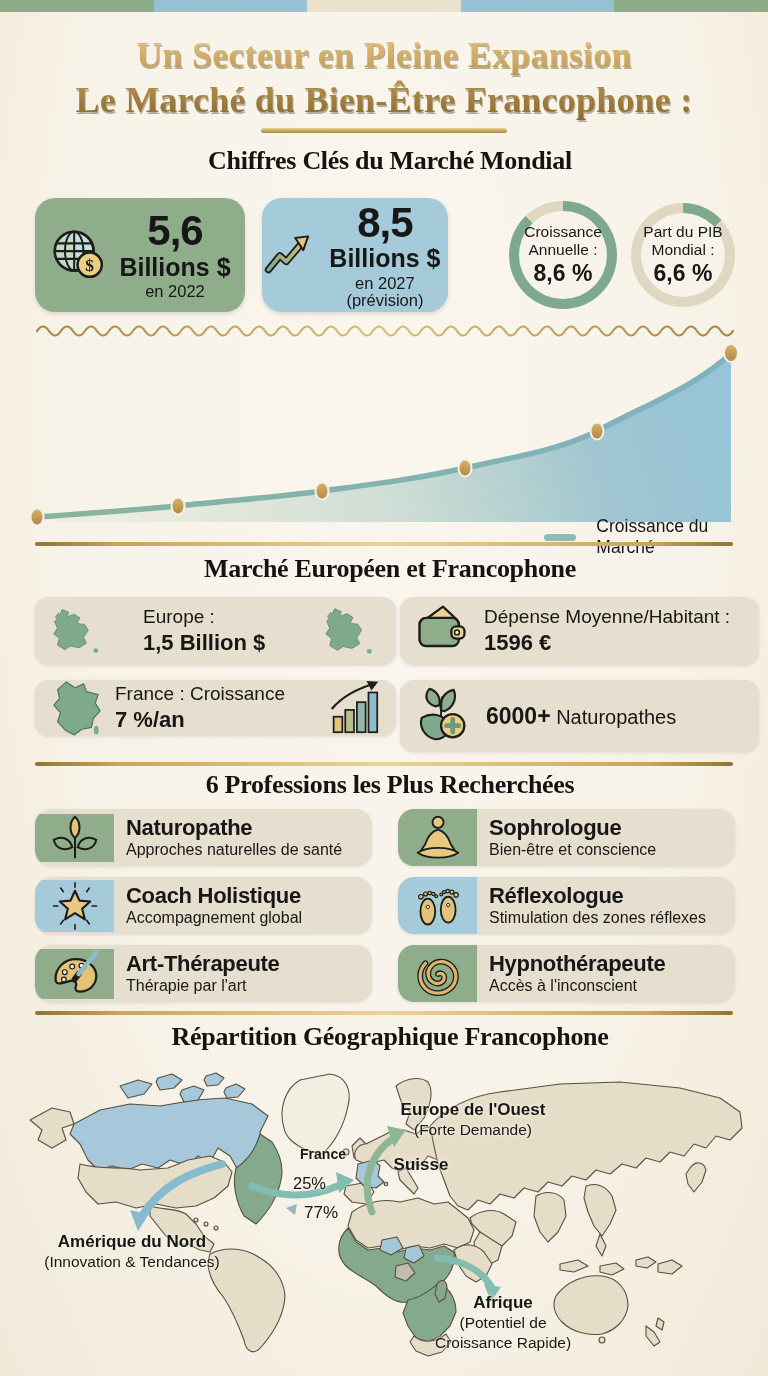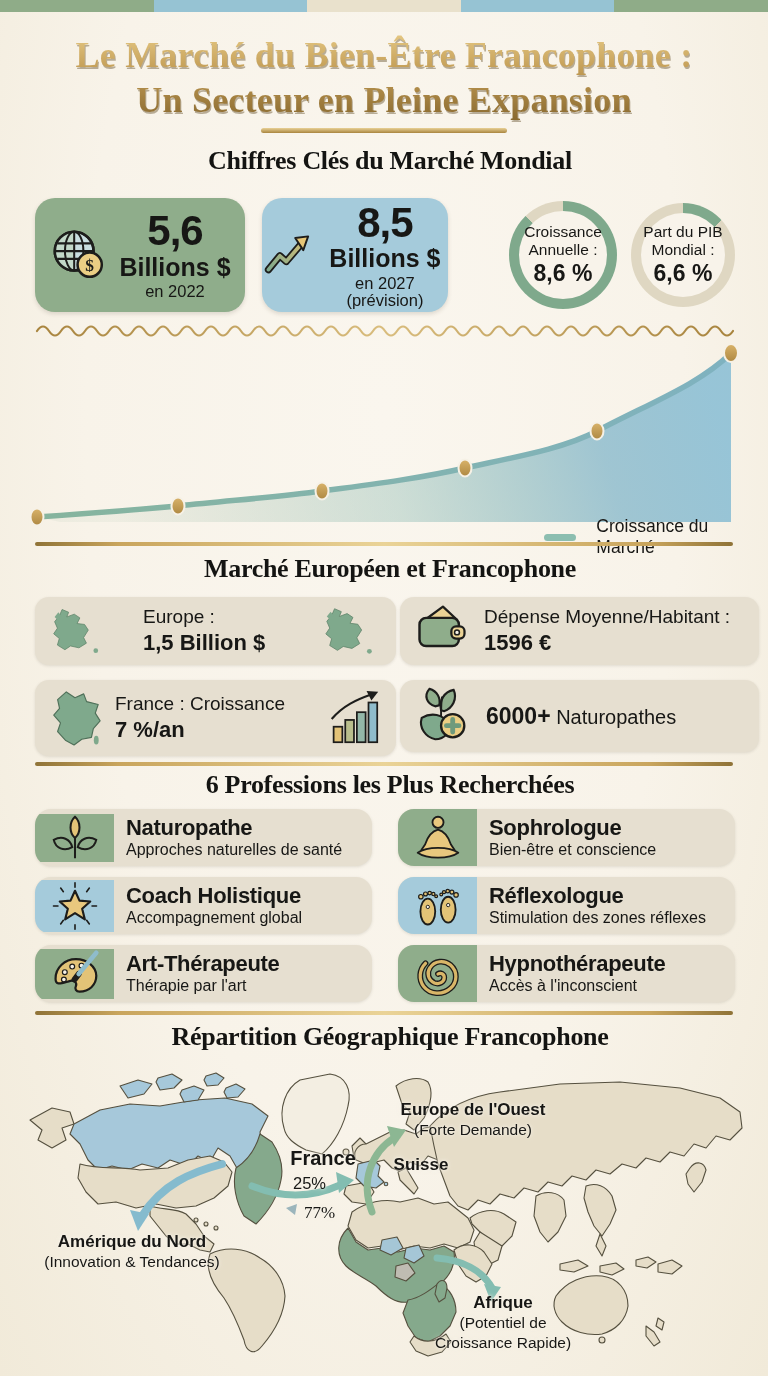--- a/index.html
+++ b/index.html
@@ -45,21 +45,21 @@
   .legend-label{font-size:17.5px;}
 
   .divider{position:absolute;left:35px;right:35px;height:3.5px;border-radius:2px;
     background:linear-gradient(90deg,#8f7337,#c9a55d 12%,#ead397 50%,#c9a55d 88%,#8f7337);}
   #div1{top:542px;} #div2{top:762px;} #div3{top:1011px;}
 
   .euro-card{position:absolute;background:#E6DFD0;border-radius:14px;display:flex;
     align-items:center;padding:0 12px;gap:12px;box-shadow:0 1px 3px rgba(90,80,60,0.15);}
   #ec-a{left:35px;top:597px;width:337px;height:68px;gap:34px;}
   #ec-b{left:400px;top:597px;width:335px;height:68px;}
-  #ec-c{left:35px;top:680px;width:337px;height:76px;}
+  #ec-c{left:35px;top:680px;width:337px;height:56px;}
   #ec-d{left:400px;top:680px;width:335px;height:72px;}
   .euro-text{flex:1;line-height:1.25;}
   .euro-label{font-size:19px;}
   .euro-value{font-size:22px;font-weight:bold;}
   .euro-inline{font-size:20px;}
   .euro-inline b{font-size:23px;}
 
   .prof-card{position:absolute;background:#E6DFD0;border-radius:16px;display:flex;overflow:hidden;
     height:57px;width:337px;box-shadow:0 1px 3px rgba(90,80,60,0.15);}
   .pc-l{left:35px;align-items:center;} .pc-r{left:398px;}
@@ -68,42 +68,42 @@
   .prof-icon.green{background:#8FAD8B;} .prof-icon.blue{background:#A5CBDB;}
   .prof-body{padding:4px 12px;display:flex;flex-direction:column;justify-content:center;line-height:1.12;}
   .prof-title{font-size:22px;font-weight:bold;letter-spacing:-0.3px;}
   .prof-desc{font-size:16px;margin-top:1px;}
 
   .map-svg{position:absolute;left:0;top:1068px;}
   .map-label{position:absolute;text-align:center;transform:translateX(-50%);line-height:1.25;
     text-shadow:0 0 6px rgba(248,243,233,0.95),0 0 3px rgba(248,243,233,0.95);}
   .ml-bold{font-weight:bold;font-size:17px;}
   .ml-reg{font-size:15.5px;}
-  #lbl-eur{left:473px;top:1099px;} #lbl-fr{left:323px;top:1146px;font-weight:bold;font-size:20px;}
+  #lbl-eur{left:473px;top:1099px;} #lbl-fr{left:323px;top:1146px;font-weight:bold;font-size:14px;}
   #lbl-25{left:293px;top:1173px;transform:none;font-size:16.5px;}
   #lbl-ch{left:421px;top:1154px;font-weight:bold;font-size:17px;}
-  #lbl-77{left:304px;top:1202px;transform:none;font-size:17px;font-family:Liberation Serif, serif;}
+  #lbl-77{left:304px;top:1202px;transform:none;font-size:17px;}
   #lbl-na{left:132px;top:1231px;} #lbl-af{left:503px;top:1292px;}
 </style>
 </head>
 <body>
 
 <div class="page">
 
   <div class="strip">
     <div style="background: rgb(143, 172, 136);"></div>
     <div style="background: rgb(150, 195, 211);"></div>
     <div style="background: rgb(233, 225, 204);"></div>
     <div style="background: rgb(150, 195, 211);"></div>
     <div style="background: rgb(143, 172, 136);"></div>
   </div>
 
   <div class="main-title">
+    <div>Un Secteur en Pleine Expansion</div>
     <div>Le Marché du Bien-Être Francophone :</div>
-    <div>Un Secteur en Pleine Expansion</div>
   </div>
   <div class="title-underline"></div>
 
   <div class="sec-heading" id="h-global">Chiffres Clés du Marché Mondial</div>
 
   <div class="stat-card green">
     <svg width="62" height="62" viewBox="0 0 64 64">
       <circle cx="26" cy="28" r="20" fill="#C9DEE0" stroke="#1d1d1b" stroke-width="2.6"></circle>
       <path d="M26 8 a20 20 0 0 0 0 40 Z" fill="#C2D8C8"></path>
       <path d="M26 8 V48 M8.5 20 H43.5 M6.5 28 H45.5 M8.5 36 H43.5" stroke="#1d1d1b" stroke-width="2.1" fill="none"></path>

